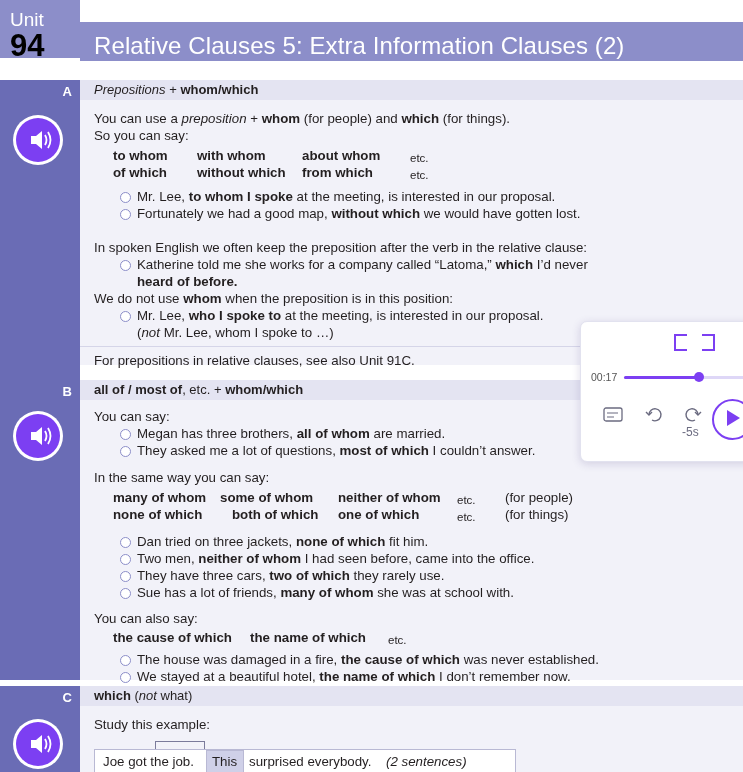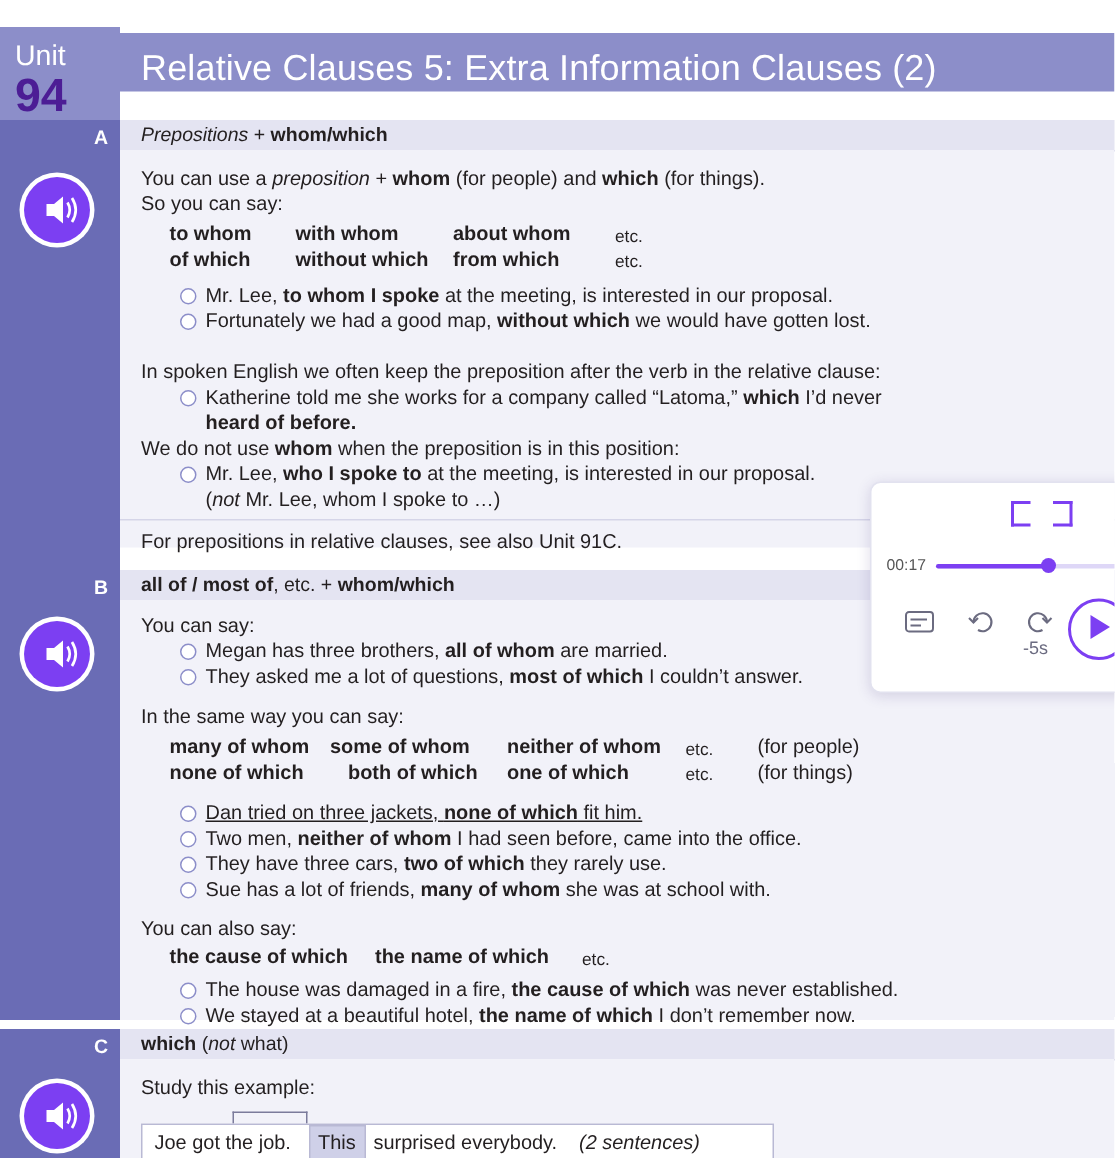--- a/index.html
+++ b/index.html
@@ -16,41 +16,41 @@
     color: #231f20;
   }
   .page {
     position: relative;
     width: 743px;
     height: 772px;
     overflow: hidden;
   }
   .unit-box {
     position: absolute;
-    left: 0; top: 18px;
+    left: 0; top: 0;
     width: 80px;
-    height: 80px;
+    height: 58px;
     background: #8c8ec9;
     color: #ffffff;
   }
   .unit-word {
     position: absolute;
     left: 10px; top: 9px;
     font-size: 19px;
     font-weight: 400;
     letter-spacing: 0px;
     color: #ffffff;
   }
   .unit-num {
     position: absolute;
     left: 10px; top: 30px;
     font-size: 31px;
     font-weight: 700;
     line-height: 32px;
-    color: #4c1d95;
+    color: #000000;
   }
   .sect-letter {
     position: absolute;
     right: 8px;
     width: 26px;
     text-align: right;
     font-size: 13px;
     font-weight: 700;
     color: #ffffff;
   }
@@ -309,21 +309,21 @@
   <div class="txt small" style="left:457px; top:492px;">etc.</div>
   <div class="txt" style="left:505px; top:489px;">(for people)</div>
 
   <div class="txt bold" style="left:113px; top:506px;">none of which</div>
   <div class="txt bold" style="left:232px; top:506px;">both of which</div>
   <div class="txt bold" style="left:338px; top:506px;">one of which</div>
   <div class="txt small" style="left:457px; top:509px;">etc.</div>
   <div class="txt" style="left:505px; top:506px;text-align:right;">(for things)</div>
 
   <div class="bullet-circle" style="left:120px; top:537px;"></div>
-  <div class="txt" style="left:137px; top:533px;text-decoration:underline;">Dan tried on three jackets, <span class="bold">none of which</span> fit him.</div>
+  <div class="txt" style="left:137px; top:533px;">Dan tried on three jackets, <span class="bold">none of which</span> fit him.</div>
   <div class="bullet-circle" style="left:120px; top:554px;"></div>
   <div class="txt" style="left:137px; top:550px;">Two men, <span class="bold">neither of whom</span> I had seen before, came into the office.</div>
   <div class="bullet-circle" style="left:120px; top:571px;"></div>
   <div class="txt" style="left:137px; top:567px;">They have three cars, <span class="bold">two of which</span> they rarely use.</div>
   <div class="bullet-circle" style="left:120px; top:588px;"></div>
   <div class="txt" style="left:137px; top:584px;">Sue has a lot of friends, <span class="bold">many of whom</span> she was at school with.</div>
 
   <div class="txt" style="left:94px; top:610px;">You can also say:</div>
   <div class="txt bold" style="left:113px; top:629px;">the cause of which</div>
   <div class="txt bold" style="left:250px; top:629px;">the name of which</div>

